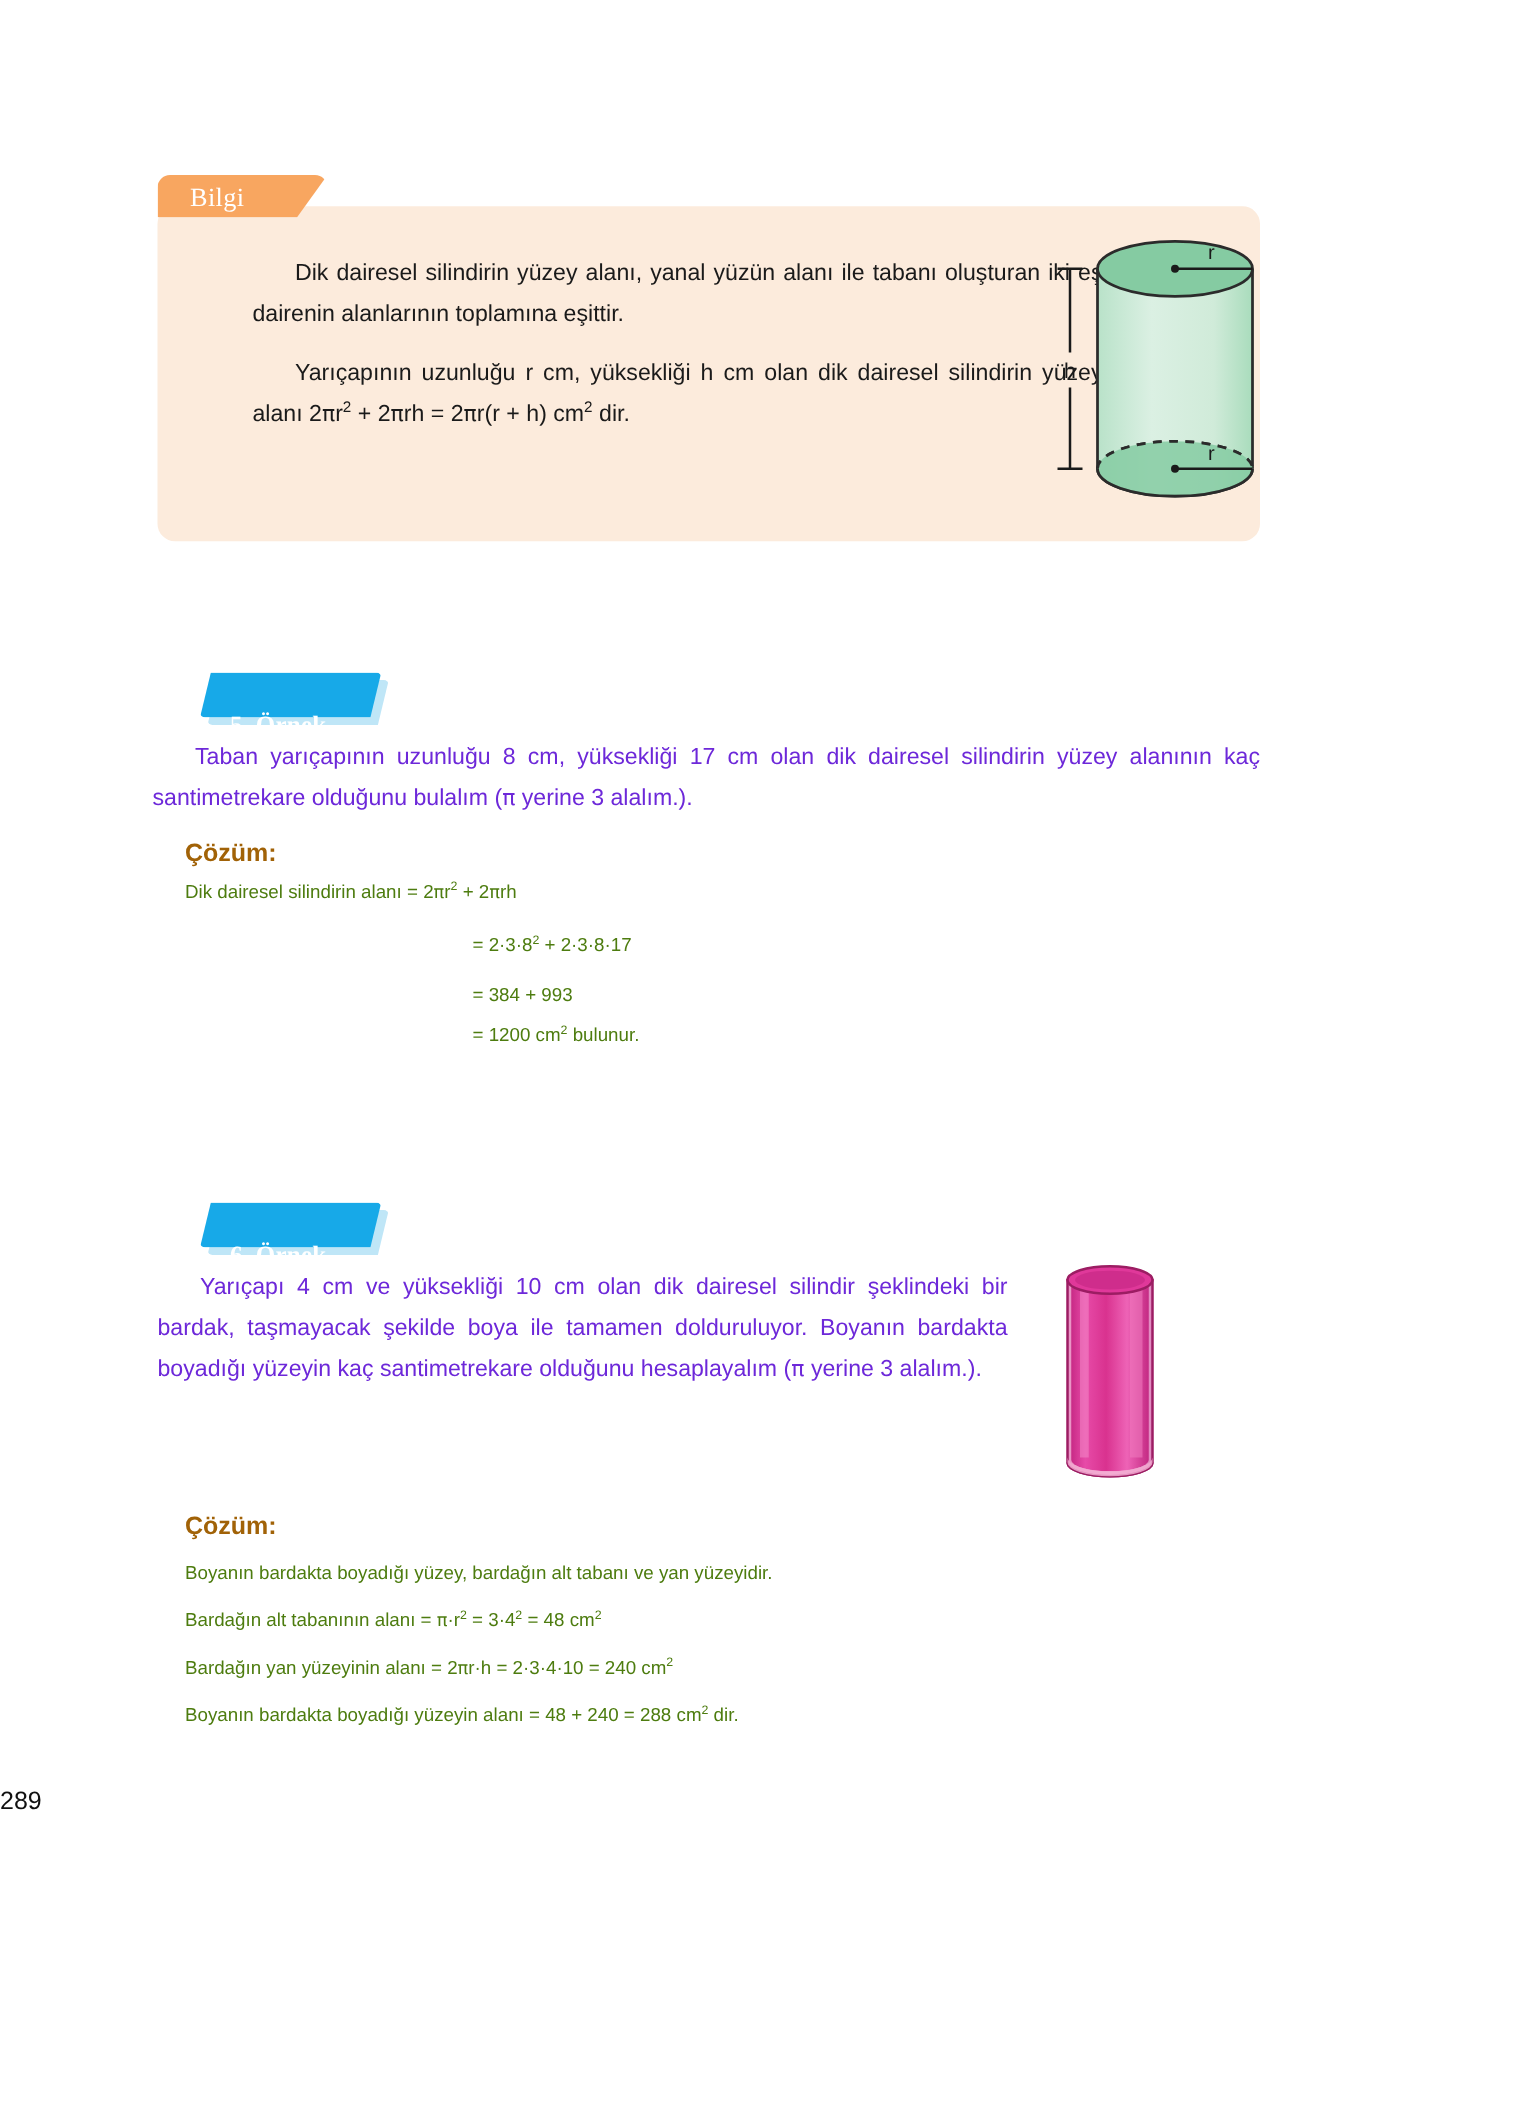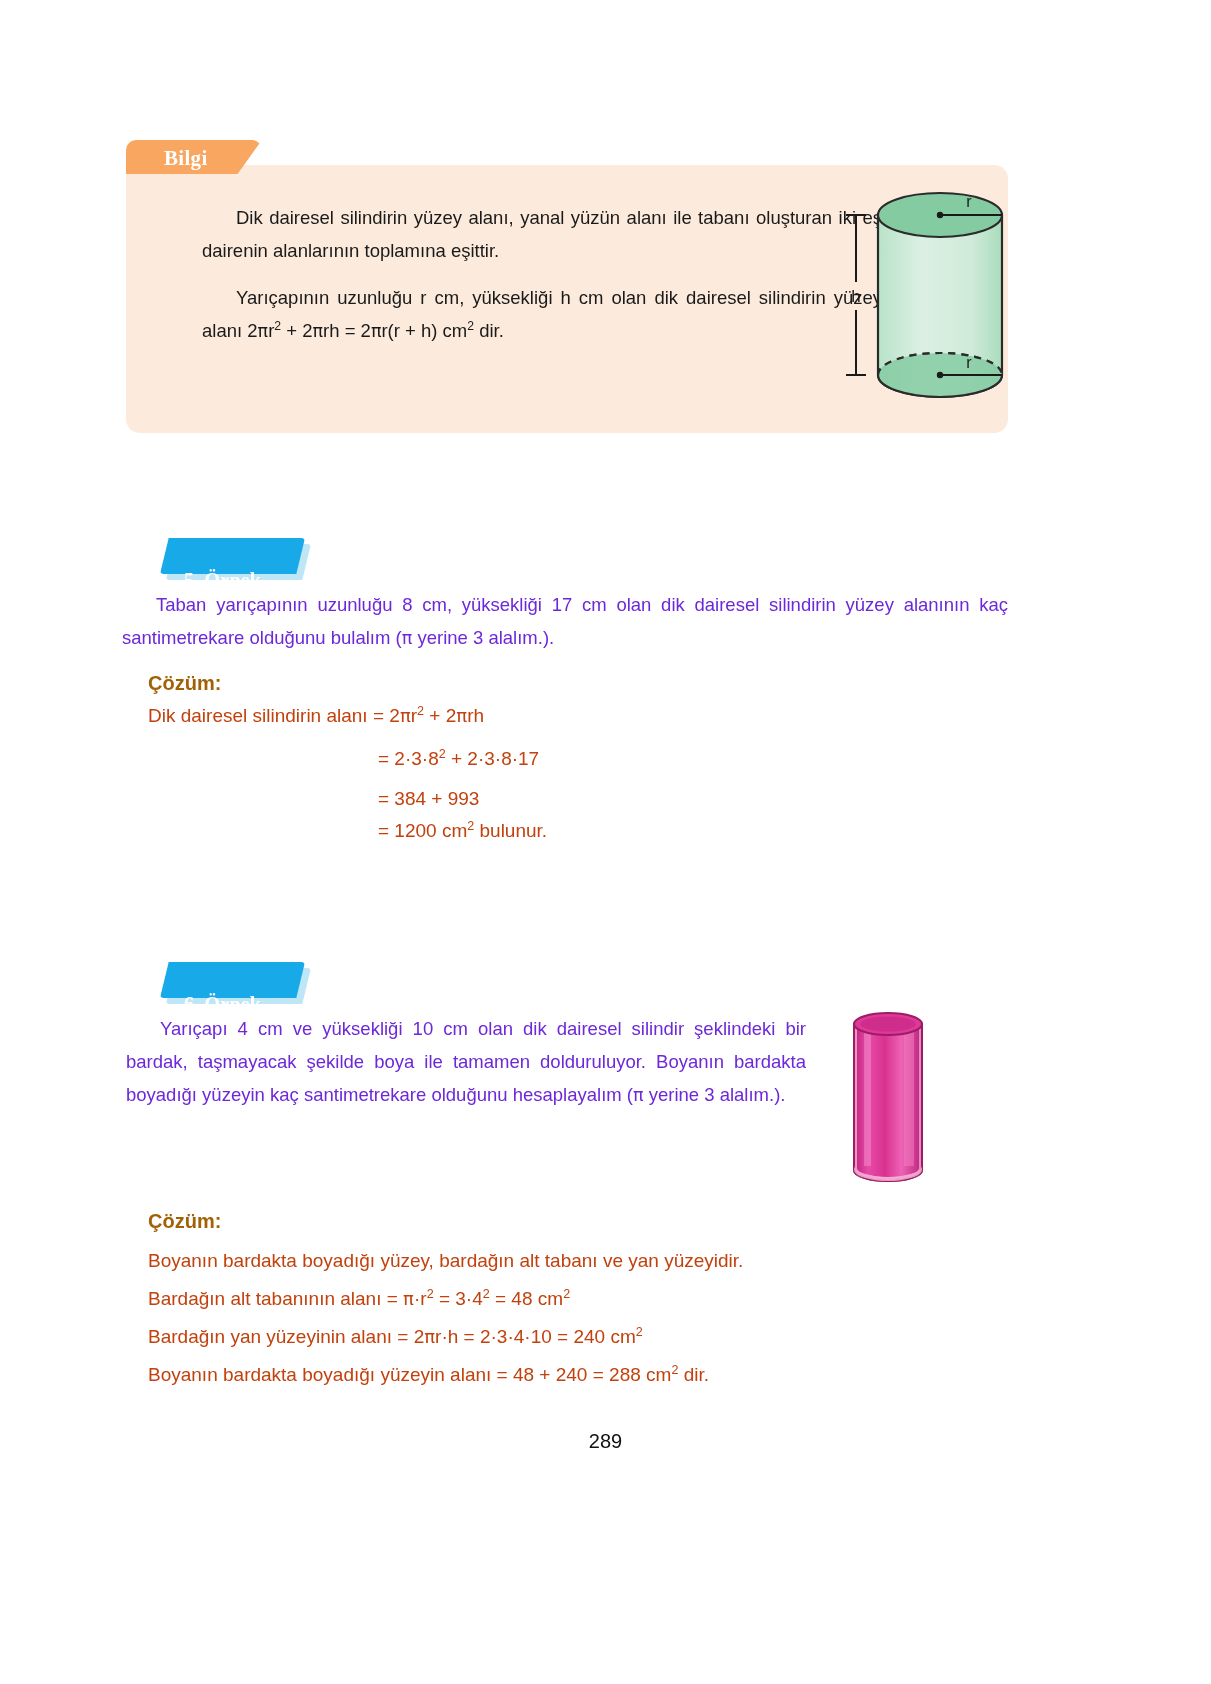--- a/index.html
+++ b/index.html
@@ -30,24 +30,24 @@
     width: 136px;
     height: 34px;
     background: #F8A660;
     border-radius: 10px 10px 0 0;
     -webkit-clip-path: polygon(0% 0%, 100% 0%, 82% 100%, 0% 100%);
     clip-path: polygon(0% 0%, 100% 0%, 82% 100%, 0% 100%);
     box-sizing: border-box;
   }
   .bilgi-tab-label {
     position: absolute;
-    left: 38px;
+    left: 26px;
     top: 6px;
     font-family: "Liberation Serif", serif;
-    font-weight: bold;
+    font-weight: normal;
     font-size: 21px;
     color: #ffffff;
     letter-spacing: 0.3px;
   }
   .bilgi-body {
     position: absolute;
     left: 0;
     top: 25px;
     width: 882px;
     height: 268px;
@@ -116,22 +116,22 @@
     text-align: justify;
   }
   .cozum-head {
     position: absolute;
     font-size: 20px;
     font-weight: bold;
     color: #a16207;
   }
   .mathline {
     position: absolute;
-    font-size: 19px;
-    color: #c2410c;
+    font-size: 15px;
+    color: #4d7c0f;
     white-space: nowrap;
   }
   sup {
     font-size: 0.66em;
     vertical-align: super;
     line-height: 0;
   }
   .pi { font-family: "DejaVu Sans", sans-serif; font-size: 0.95em; }
 
   
@@ -143,21 +143,20 @@
     height: 180px;
   }
   .glass-fig svg { display: block; }
 
   
   .page-num {
     position: absolute;
     left: 0;
     right: 0;
     top: 1430px;
-    text-align: center;
     font-size: 20px;
     color: #111111;
   }
 </style>
 </head>
 <body>
 
 <div class="bilgi-wrap">
 
   <div class="bilgi-body">

